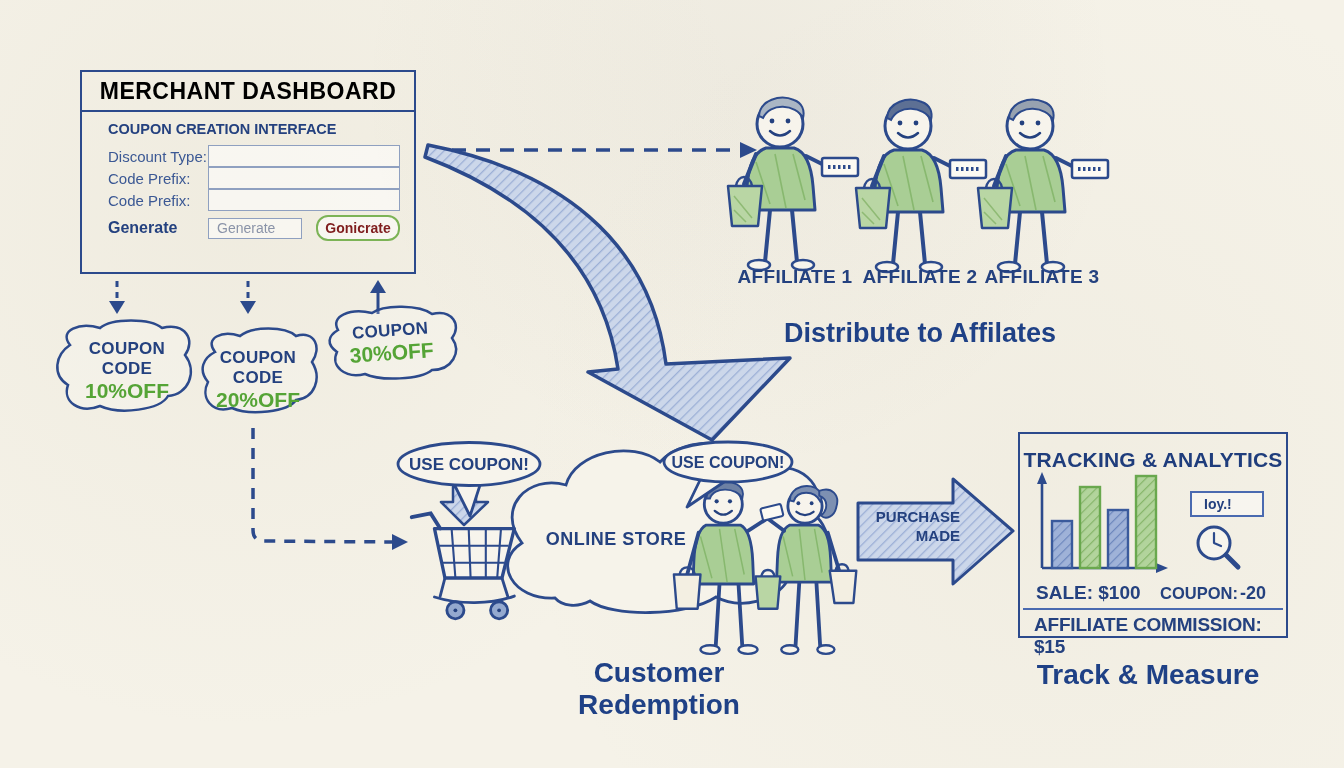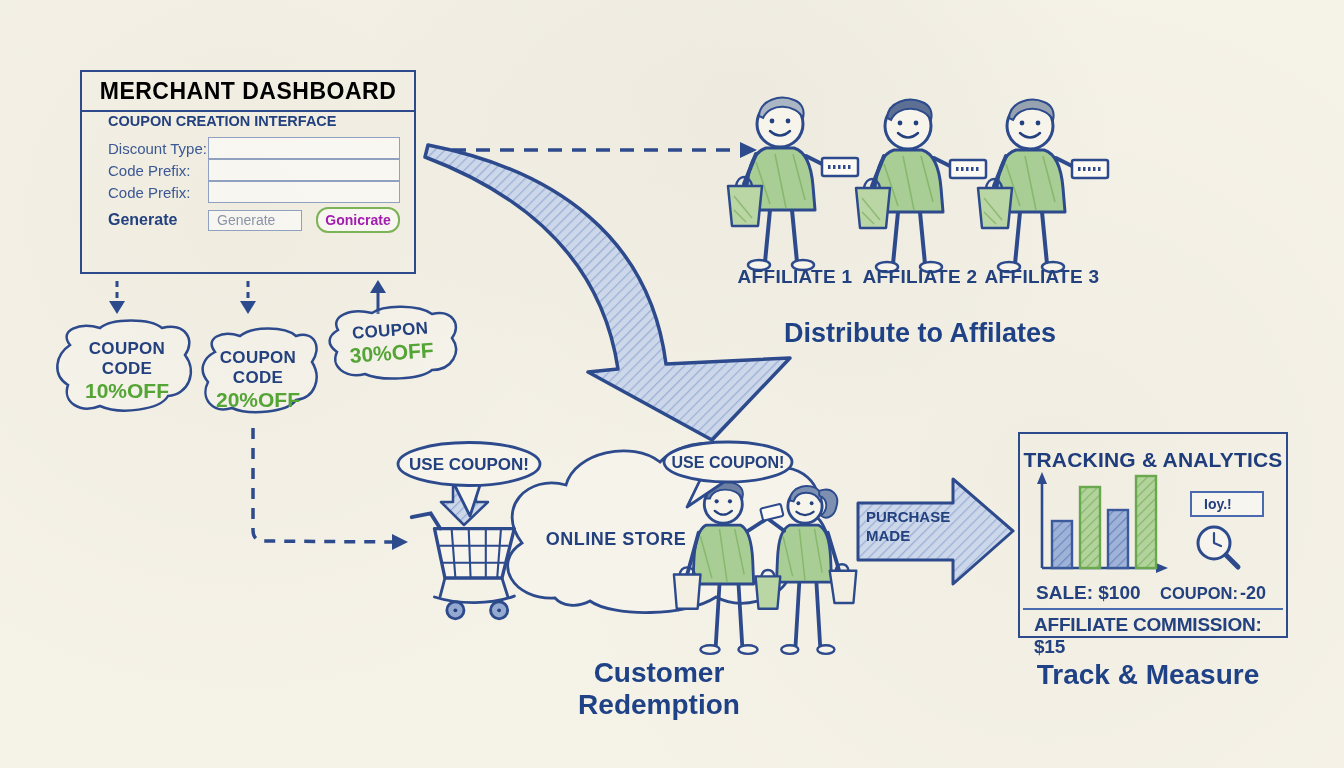--- a/index.html
+++ b/index.html
@@ -11,47 +11,47 @@
       radial-gradient(circle at 78% 62%, rgba(190,180,150,.08), transparent 46%),
       radial-gradient(circle at 55% 12%, rgba(120,110,90,.06), transparent 38%);}
   .abs{position:absolute}
   svg.layer{position:absolute;left:0;top:0;z-index:1}
   .ui{z-index:2}
 
   
   .mdash{left:80px;top:70px;width:332px;height:200px;border:2.5px solid #2c4a8c;background:transparent}
   .mdash-title{height:38px;border-bottom:2.5px solid #2c4a8c;display:flex;align-items:center;justify-content:center;
                font-size:23px;font-weight:bold;letter-spacing:.5px;color:#000000}
-  .mdash-body{padding:1px 14px 8px 26px}
+  .mdash-body{padding:9px 14px 8px 26px}
   .mdash-sub{font-size:14.5px;font-weight:bold;margin-bottom:8px;color:#24417f}
   .frow{display:flex;align-items:center;font-size:15px;color:#3b5894}
   .frow label{width:100px;flex:none}
   .finput{flex:1;height:20px;border:1.5px solid #8fa0c0;background:rgba(255,255,255,.55);
           font-family:inherit;font-size:13px;padding:0 6px;color:#24417f}
   .grow{margin-top:4px}
   .grow .glabel{width:100px;flex:none;font-size:16px;font-weight:bold;color:#24417f}
   .ginput{width:76px;height:19px;border:1.5px solid #8fa0c0;background:rgba(255,255,255,.5);
           color:#8a93a8;font-family:inherit;font-size:14px;padding:0 8px}
-  .gbtn{margin-left:14px;width:88px;height:26px;border:2px solid #7cb356;color:#a21caf;
+  .gbtn{margin-left:14px;width:88px;height:26px;border:2px solid #7cb356;color:#7f1d1d;
         background:rgba(255,255,255,.5);font-family:inherit;font-size:14px;font-weight:bold;border-radius:12px}
 
   
   .blob-text{position:absolute;text-align:center;font-weight:bold}
   .blob-line{font-size:17px;line-height:20px;letter-spacing:.3px}
   .blob-off{font-size:21px;line-height:24px;color:#55a436}
 
   
   .aff-label{position:absolute;width:150px;text-align:center;font-size:19px;font-weight:bold;letter-spacing:.3px}
   .cap{position:absolute;font-weight:bold;color:#1f4186;text-align:center}
   .cap-distribute{left:768px;top:318px;width:304px;font-size:27px}
   .cap-redeem{left:509px;top:657px;width:300px;font-size:28px}
   .cap-track{left:1008px;top:659px;width:280px;font-size:28px}
   .bubble-text{position:absolute;text-align:center;font-weight:bold}
   .store-label{left:528px;top:529px;width:176px;font-size:18px;letter-spacing:.5px;font-weight:bold;position:absolute;text-align:center}
-  .purchase-text{left:866px;top:507px;width:94px;font-size:15px;font-weight:bold;line-height:19px;position:absolute;text-align:left}
+  .purchase-text{left:866px;top:507px;width:94px;font-size:15px;font-weight:bold;line-height:19px;position:absolute;text-align:right}
 
   
   .track{left:1018px;top:432px;width:266px;height:202px;border:2.5px solid #2c4a8c;background:transparent}
   .track-title{text-align:center;margin-top:14px;font-size:21px;font-weight:bold;letter-spacing:.2px;color:#1f3d7c}
   .mini-box{position:absolute;left:170px;top:57px;width:74px;height:26px;border:2px solid #4a6ab0;
             background:rgba(255,255,255,.4);font-size:14px;font-weight:bold;color:#24417f;
             display:flex;align-items:center;padding-left:12px;box-sizing:border-box}
   .sale{position:absolute;left:16px;top:148px;font-size:19px;font-weight:bold}
   .coup-l{position:absolute;left:140px;top:150px;font-size:16.5px;font-weight:bold}
   .coup-v{position:absolute;left:220px;top:149px;font-size:18px;font-weight:bold}

